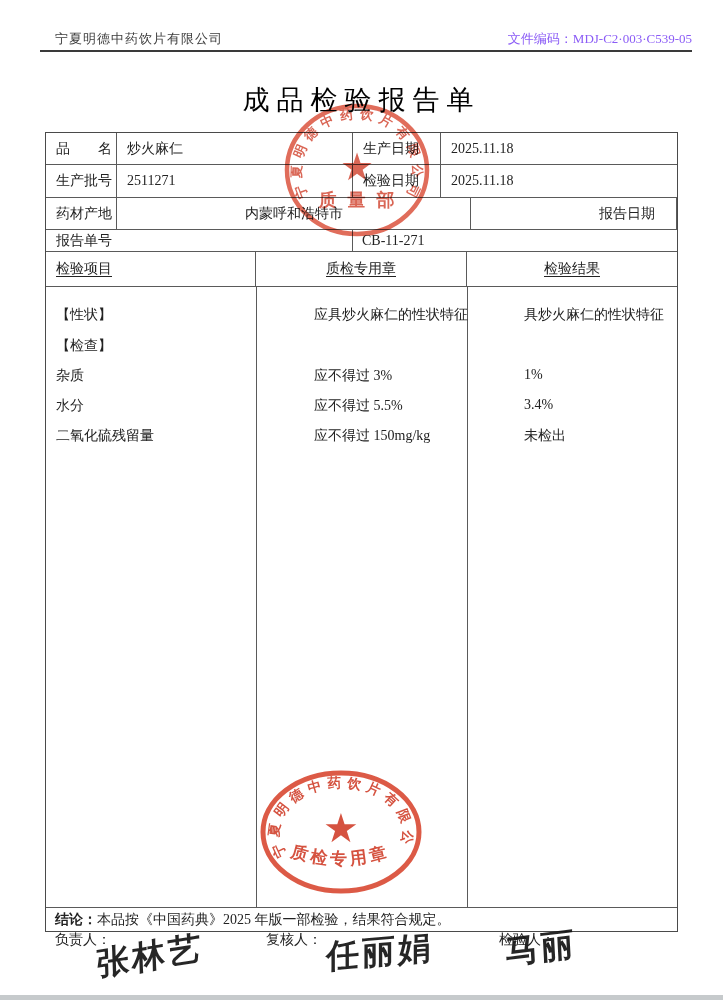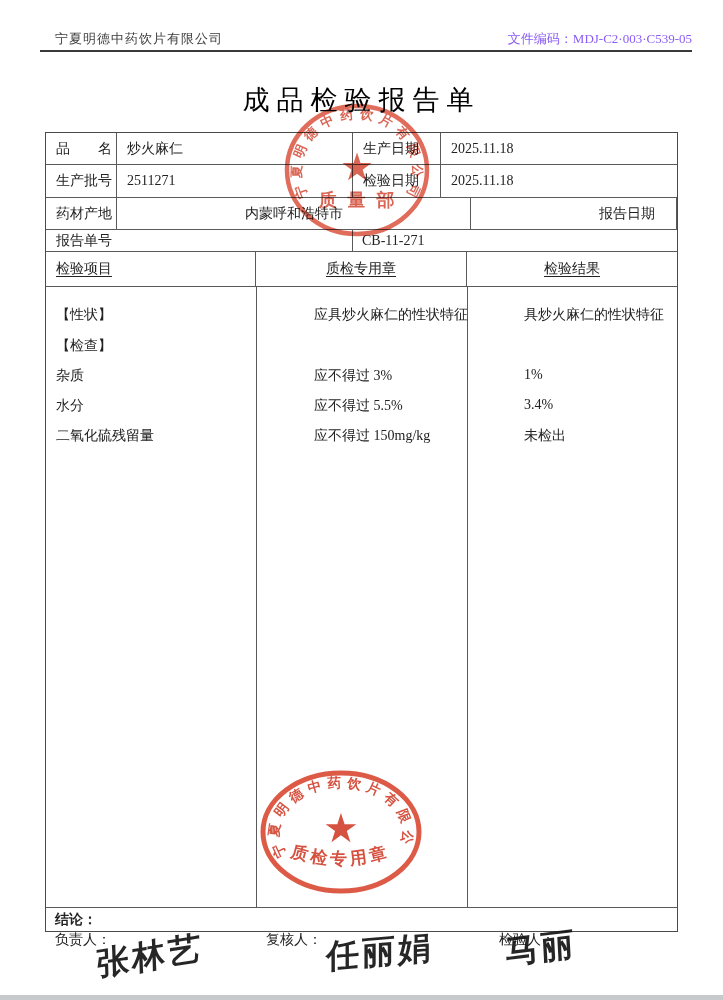--- a/index.html
+++ b/index.html
@@ -137,20 +137,21 @@
       </div>
       <div class="bline" style="top:140px;">
         <div class="bitem">二氧化硫残留量</div>
         <div class="bstd">应不得过 150mg/kg</div>
         <div class="bres">未检出</div>
       </div>
     </div>
 
     <div class="concl">
       <span class="lbl">结论：</span>
+      <span>本品按《中国药典》2025 年版一部检验，结果符合规定。</span>
     </div>
   </div>
 
   <div class="sig-label sl1">负责人：</div>
   <div class="sig-label sl2">复核人：</div>
   <div class="sig-label sl3">检验人：</div>
 
   <div class="hand hs1">张林艺</div>
   <div class="hand hs2">任丽娟</div>
   <div class="hand hs3">马丽</div>

